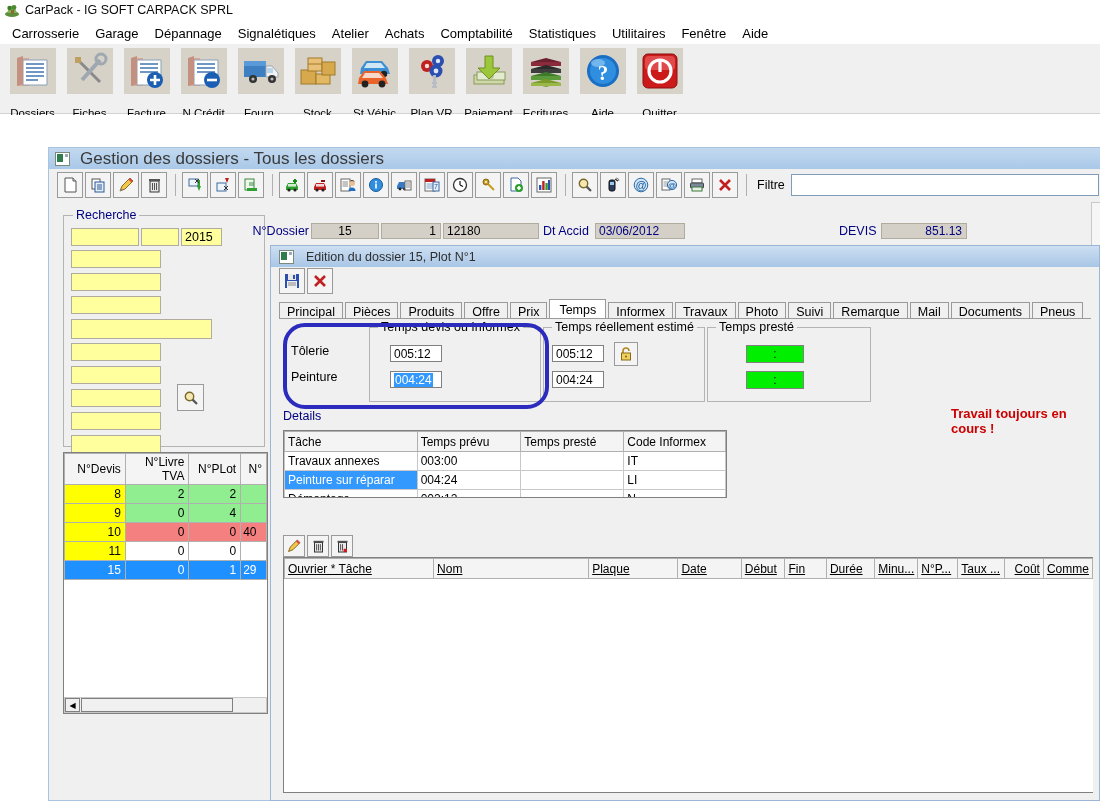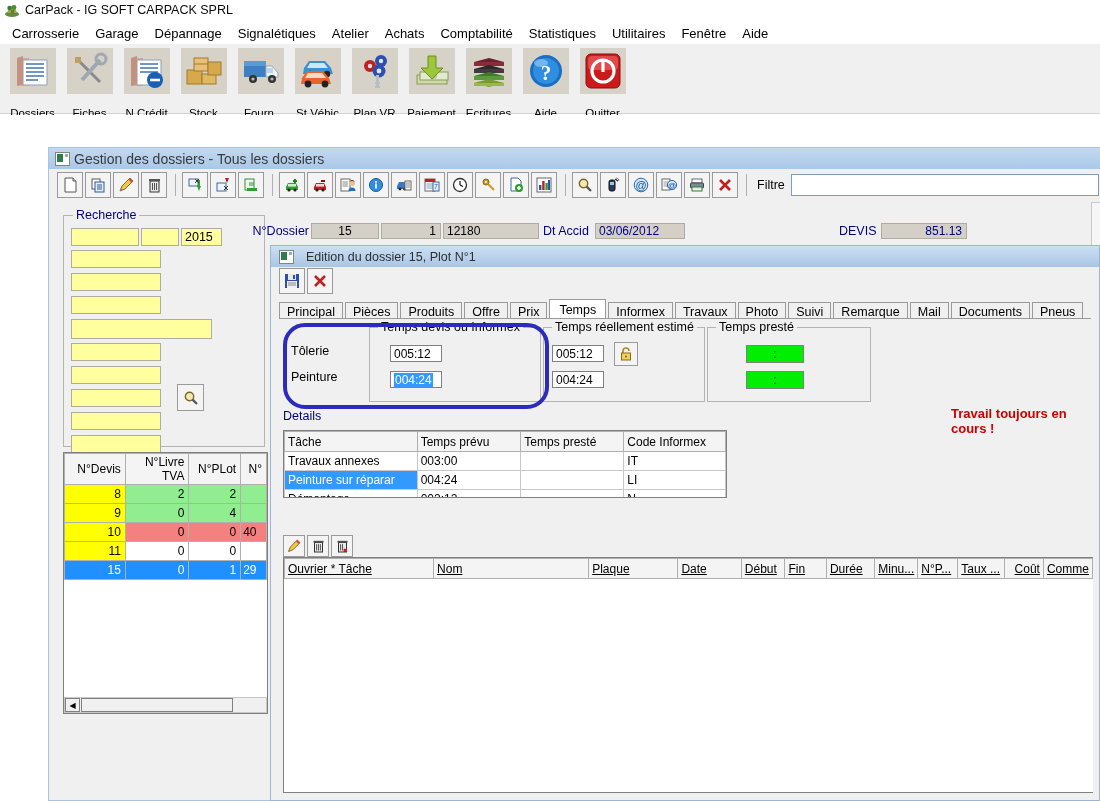--- a/index.html
+++ b/index.html
@@ -46,21 +46,21 @@
     position:absolute;left:48px;top:35px;width:1060px;height:660px;
     background:#f0f0f0;border:1px solid #a8c4e0;border-top:none;
     box-sizing:border-box;overflow:hidden;
   }
   .win1-title{
     height:22px;background:linear-gradient(to bottom,#c3d9f0,#a9c8e8);
     display:flex;align-items:center;padding-left:6px;box-sizing:border-box;
     border:1px solid #a8c4e0;border-bottom:none;
     position:absolute;left:48px;top:147px;width:1060px;
   }
-  .win1-title .wt{font-size:14px;color:#3a3a3a;margin-left:4px;}
+  .win1-title .wt{font-size:17px;color:#3a3a3a;margin-left:10px;}
   .wicon{width:13px;height:12px;border:1px solid #7a8a7a;background:#fff;position:relative;}
   .wicon:before{content:"";position:absolute;left:1px;top:1px;width:6px;height:8px;background:#2f7d4f;}
   .wicon:after{content:"";position:absolute;right:1px;top:1px;width:3px;height:3px;background:#9aa9b8;}
 
   .w1tb{position:absolute;left:0;top:0;width:100%;height:32px;background:#f0f0f0;
         display:flex;align-items:center;padding-left:8px;box-sizing:border-box;}
   .sbtn{width:24px;height:24px;border:1px solid #9a9a9a;background:#f4f4f4;
         margin-right:2px;display:flex;align-items:center;justify-content:center;position:relative;}
   .sep{width:1px;height:22px;background:#b0b0b0;margin:0 6px;}
   .filtlab{font-size:12.5px;margin:0 6px 0 4px;}
@@ -194,67 +194,84 @@
           <g stroke="#9fa8b0" stroke-width="4" fill="none">
               <line x1="30" y1="8" x2="12" y2="28"></line>
             </g>
           <circle cx="31" cy="7" r="5" fill="none" stroke="#9fa8b0" stroke-width="3"></circle>
           <rect x="5" y="5" width="6" height="6" fill="#c0a060"></rect>
         </svg>
       </span>
       <span class="lb">Fiches</span>
     </div>
 
-
     <div class="tbtn">
       <span class="ic">
         <svg width="40" height="38" viewBox="0 0 40 38">
           <path d="M4 6 L16 6 L16 34 L4 34 Z" fill="#d8a898"></path>
           <path d="M10 8 L34 8 L34 33 L10 33 Z" fill="#ffffff" stroke="#8ca0b8"></path>
           <g fill="#6f97c4">
               <rect x="13" y="11" width="18" height="2"></rect>
               <rect x="13" y="15" width="18" height="2"></rect>
           <rect x="13" y="19" width="18" height="2"></rect>
             </g>
           <path d="M4 6 L10 4 L10 32 L4 34 Z" fill="#c49080"></path>
           <circle cx="28" cy="28" r="8" fill="#1a5fb4"></circle>
+          <path d="M28 23 L28 33 M23 28 L33 28" stroke="#fff" stroke-width="2.6"></path>
+        </svg>
+      </span>
+      <span class="lb">Facture</span>
+    </div>
+
+    <div class="tbtn">
+      <span class="ic">
+        <svg width="40" height="38" viewBox="0 0 40 38">
+          <path d="M4 6 L16 6 L16 34 L4 34 Z" fill="#d8a898"></path>
+          <path d="M10 8 L34 8 L34 33 L10 33 Z" fill="#ffffff" stroke="#8ca0b8"></path>
+          <g fill="#6f97c4">
+              <rect x="13" y="11" width="18" height="2"></rect>
+              <rect x="13" y="15" width="18" height="2"></rect>
+          <rect x="13" y="19" width="18" height="2"></rect>
+            </g>
+          <path d="M4 6 L10 4 L10 32 L4 34 Z" fill="#c49080"></path>
+          <circle cx="28" cy="28" r="8" fill="#1a5fb4"></circle>
           <path d="M23 28 L33 28" stroke="#fff" stroke-width="2.6"></path>
         </svg>
       </span>
       <span class="lb">N.Crédit</span>
     </div>
 
-
-    <div class="tbtn">
-      <span class="ic">
-        <svg width="40" height="38" viewBox="0 0 40 38">
-          <rect x="3" y="18" width="15" height="14" fill="#d8a84c" stroke="#a07a2a"></rect>
-          <rect x="18" y="22" width="14" height="10" fill="#e2b862" stroke="#a07a2a"></rect>
-          <rect x="10" y="6" width="14" height="13" fill="#eac079" stroke="#a07a2a"></rect>
-          <rect x="24" y="10" width="13" height="13" fill="#d8a84c" stroke="#a07a2a"></rect>
-          <line x1="10" y1="12" x2="24" y2="12" stroke="#a07a2a"></line>
-        </svg>
-      </span>
-      <span class="lb">Stock</span>
-    </div>
 
     <div class="tbtn">
       <span class="ic">
         <svg width="40" height="38" viewBox="0 0 40 38">
           <rect x="3" y="9" width="22" height="16" fill="#3e7fc1"></rect>
           <rect x="3" y="9" width="22" height="5" fill="#5b9ad8"></rect>
           <path d="M25 14 L31 14 L37 21 L37 25 L25 25 Z" fill="#f2f2f2" stroke="#9aa6b2"></path>
           <rect x="26" y="16" width="6" height="5" fill="#b8d4ea"></rect>
           <circle cx="12" cy="27" r="4" fill="#333"></circle>
             <circle cx="12" cy="27" r="1.6" fill="#bbb"></circle>
           <circle cx="31" cy="27" r="4" fill="#333"></circle>
             <circle cx="31" cy="27" r="1.6" fill="#bbb"></circle>
         </svg>
       </span>
       <span class="lb">Fourn.</span>
+    </div>
+
+    <div class="tbtn">
+      <span class="ic">
+        <svg width="40" height="38" viewBox="0 0 40 38">
+          <rect x="3" y="18" width="15" height="14" fill="#d8a84c" stroke="#a07a2a"></rect>
+          <rect x="18" y="22" width="14" height="10" fill="#e2b862" stroke="#a07a2a"></rect>
+          <rect x="10" y="6" width="14" height="13" fill="#eac079" stroke="#a07a2a"></rect>
+          <rect x="24" y="10" width="13" height="13" fill="#d8a84c" stroke="#a07a2a"></rect>
+          <line x1="10" y1="12" x2="24" y2="12" stroke="#a07a2a"></line>
+        </svg>
+      </span>
+      <span class="lb">Stock</span>
     </div>
 
     <div class="tbtn">
       <span class="ic">
         <svg width="40" height="38" viewBox="0 0 40 38">
           <path d="M6 16 L11 9 L27 9 L33 16 L35 22 L5 22 Z" fill="#3d8fd4"></path>
           <path d="M12 11 L26 11 L30 16 L9 16 Z" fill="#cfe6f7"></path>
           <circle cx="12" cy="22" r="3.2" fill="#222"></circle>
             <circle cx="29" cy="22" r="3.2" fill="#222"></circle>
           <path d="M4 26 L9 19 L25 19 L31 26 L33 32 L3 32 Z" fill="#e8642a"></path>

